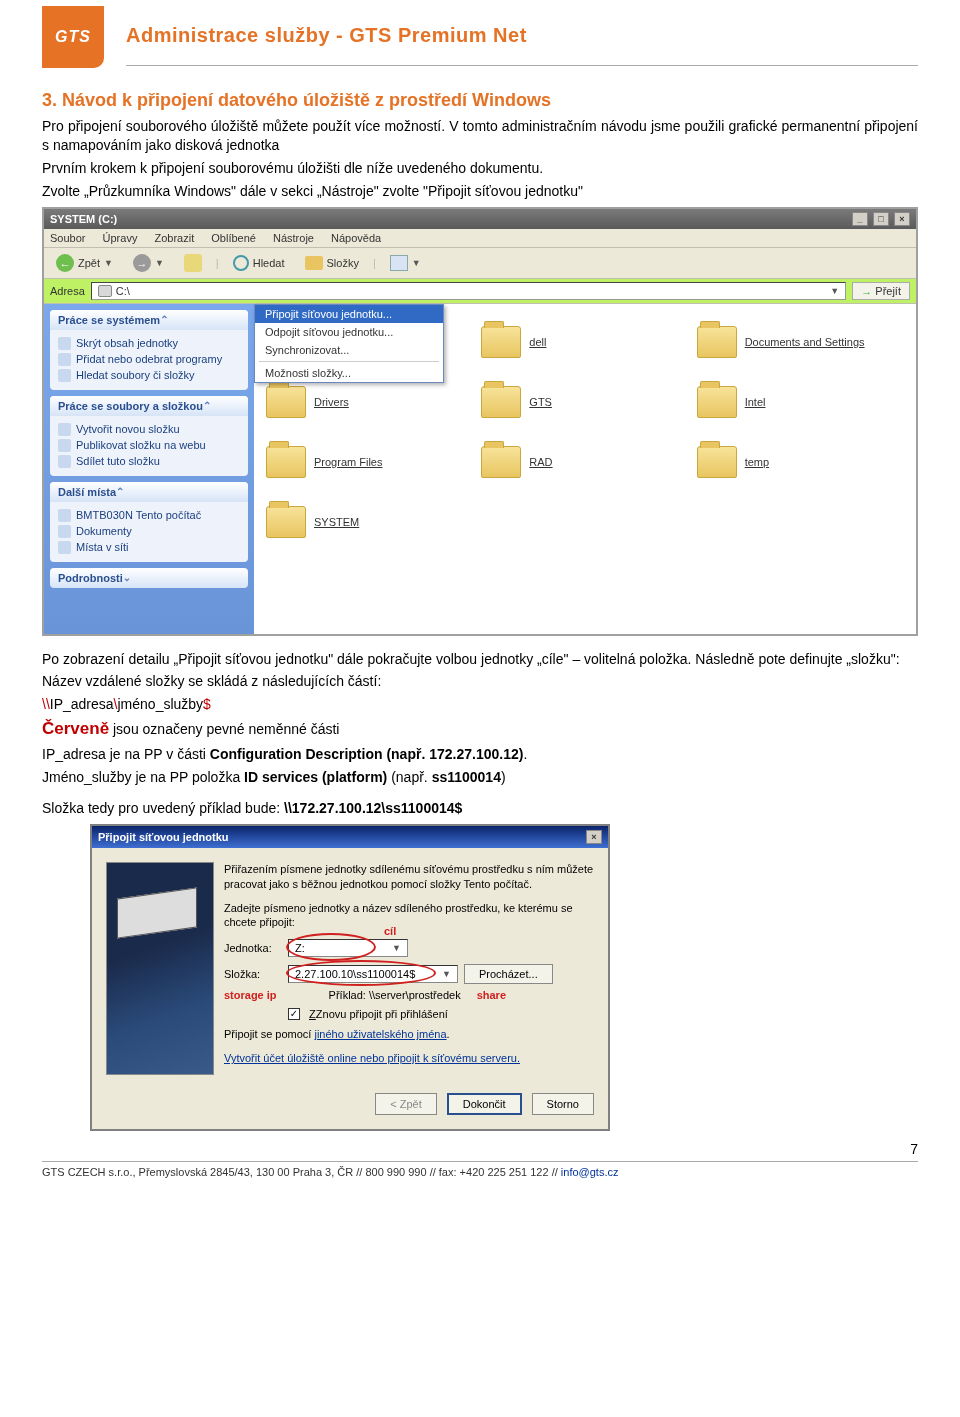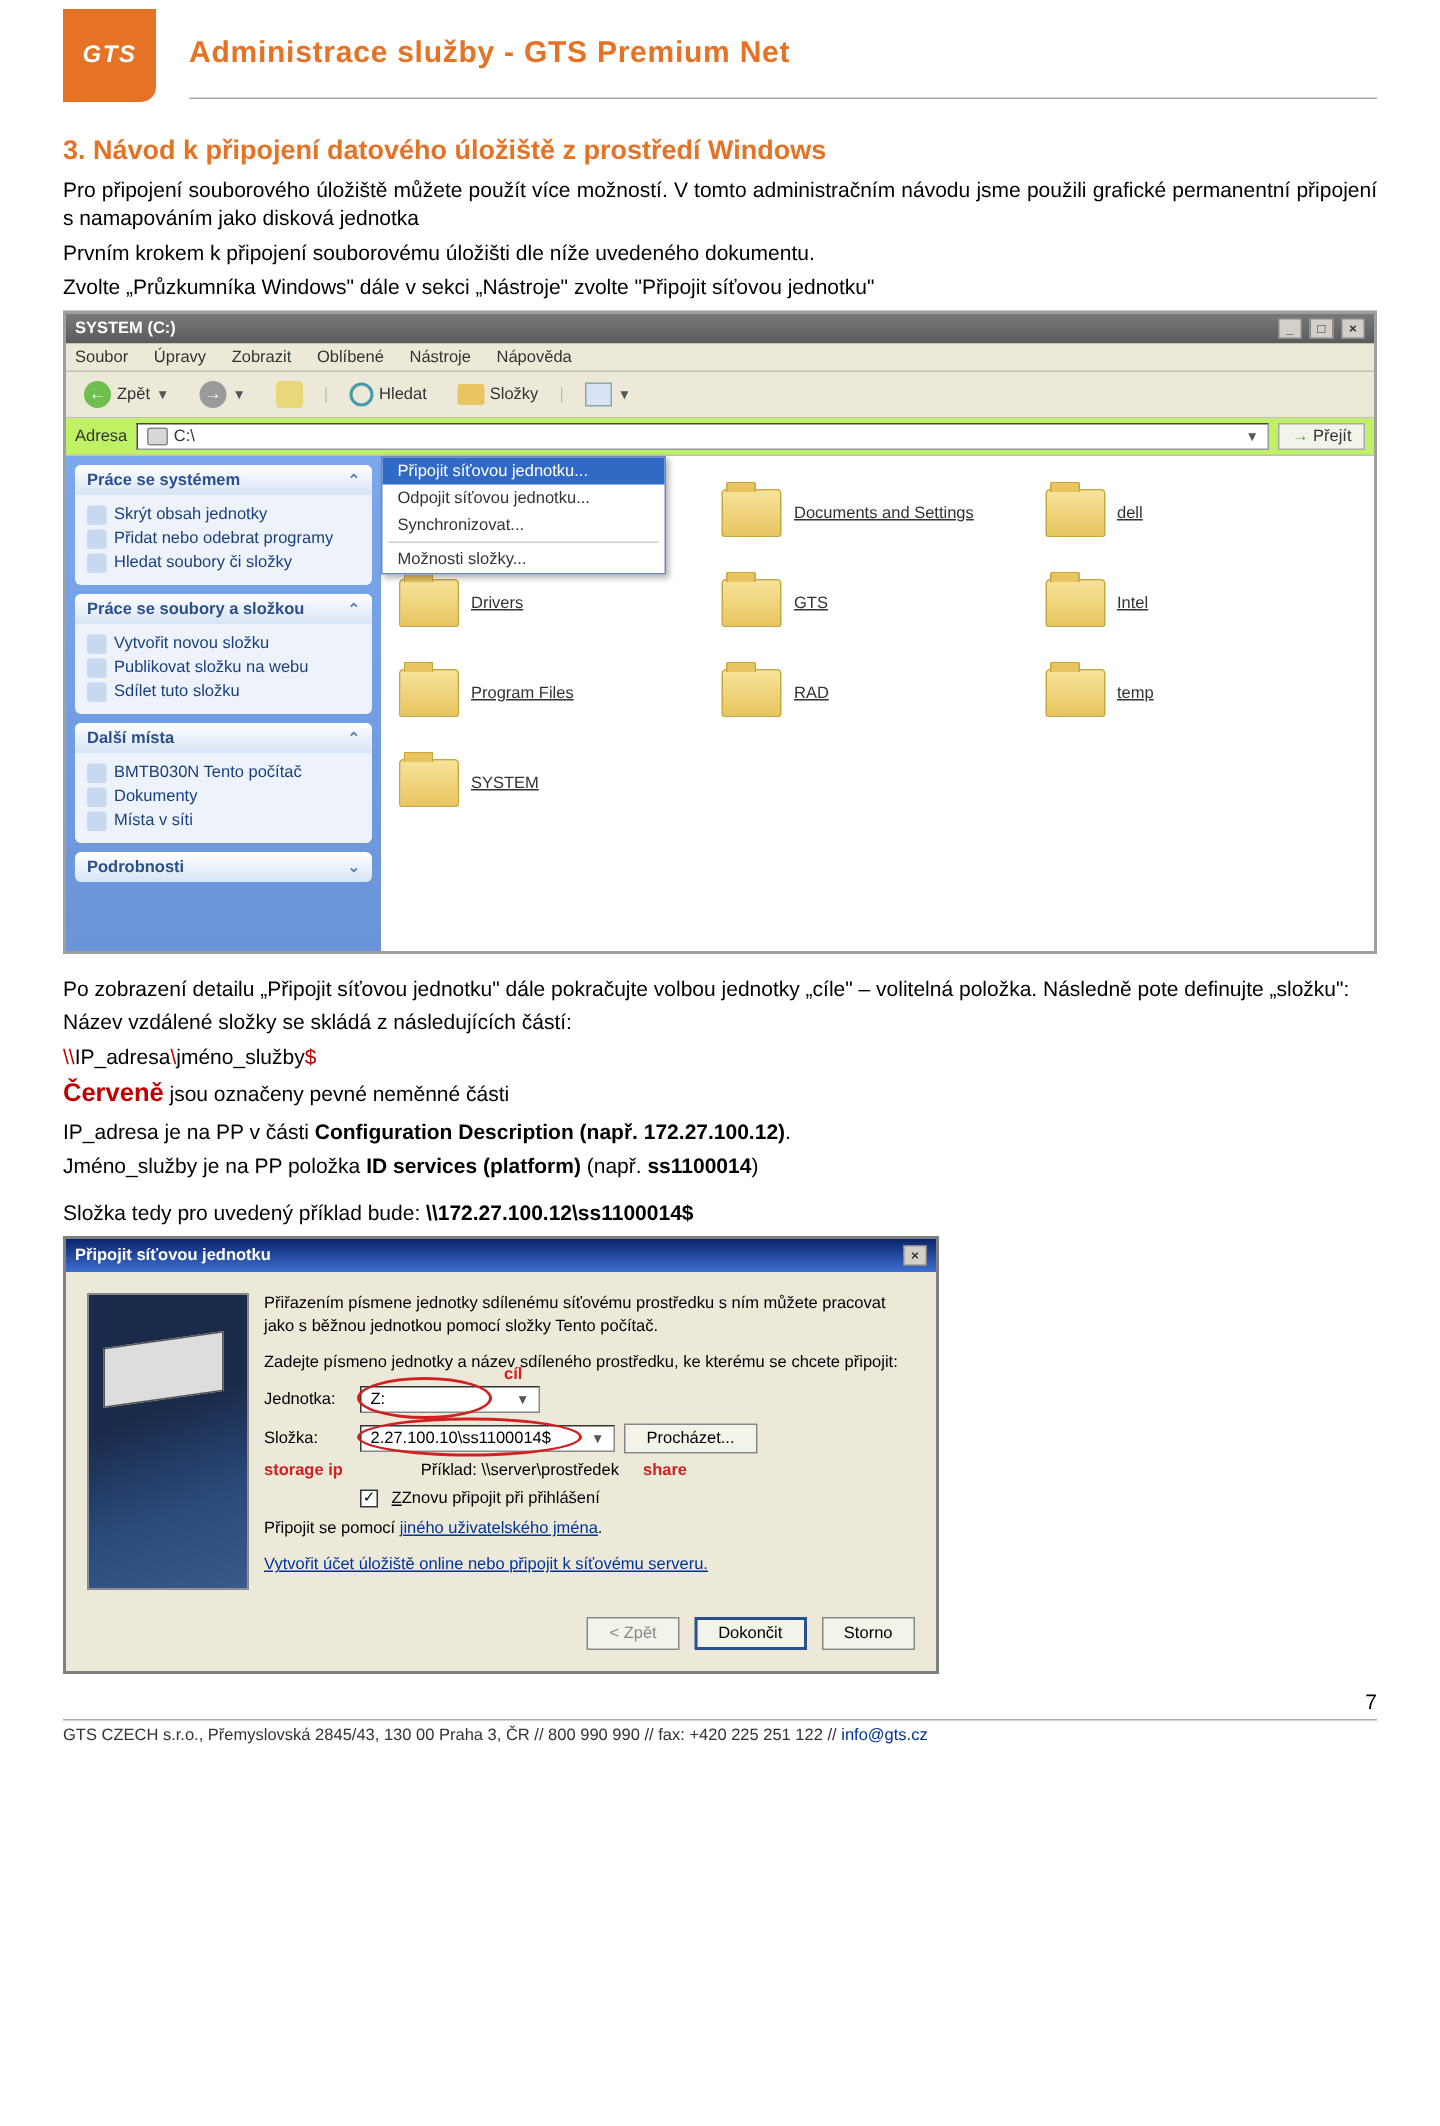--- a/index.html
+++ b/index.html
@@ -160,21 +160,20 @@
     border-radius: 4px;
     margin-bottom: 6px;
     overflow: hidden;
   }
   .panel-head {
     background: linear-gradient(#fff,#d6e4f7);
     font-weight: bold;
     color: #2a4f8f;
     padding: 4px 8px;
     display: flex;
-    justify-content: space-between;
     align-items: center;
   }
   .panel-head .chev2 { color: #5a7fb8; font-size: 10px; }
   .panel-body { padding: 5px 8px 7px 8px; }
   .panel-body div {
     color: #1a3f7f;
     padding: 2px 0 2px 18px;
     position: relative;
   }
   .side-ico {
@@ -236,27 +235,28 @@
   }
   .dropdown .sep {
     border-top: 1px solid #ccc;
     margin: 2px 4px;
     padding: 0;
     height: 0;
   }
 
   
   .dialog {
-    width: 584px;
+    width: 520px;
     border: 2px solid #808080;
     background: #ece9d8;
     font-family: Tahoma, sans-serif;
     font-size: 11px;
     margin-top: 6px;
     position: relative;
+    margin-left: 48px;
   }
   .dlg-title {
     background: linear-gradient(#0a246a,#3e6fd2);
     color: #fff;
     font-weight: bold;
     padding: 4px 6px;
     display: flex;
     justify-content: space-between;
     align-items: center;
   }
@@ -467,25 +467,25 @@
           <div>Synchronizovat...</div>
           <div class="sep"></div>
           <div>Možnosti složky...</div>
         </div>
         <div class="folder">
             <span class="folder-ico"></span>
             <span>BM2005</span>
           </div>
         <div class="folder">
             <span class="folder-ico"></span>
+            <span>dell</span>
+          </div>
+        <div class="folder">
+            <span class="folder-ico"></span>
             <span>Documents and Settings</span>
-          </div>
-        <div class="folder">
-            <span class="folder-ico"></span>
-            <span>dell</span>
           </div>
         <div class="folder">
             <span class="folder-ico"></span>
             <span>Drivers</span>
           </div>
         <div class="folder">
             <span class="folder-ico"></span>
             <span>GTS</span>
           </div>
         <div class="folder">

